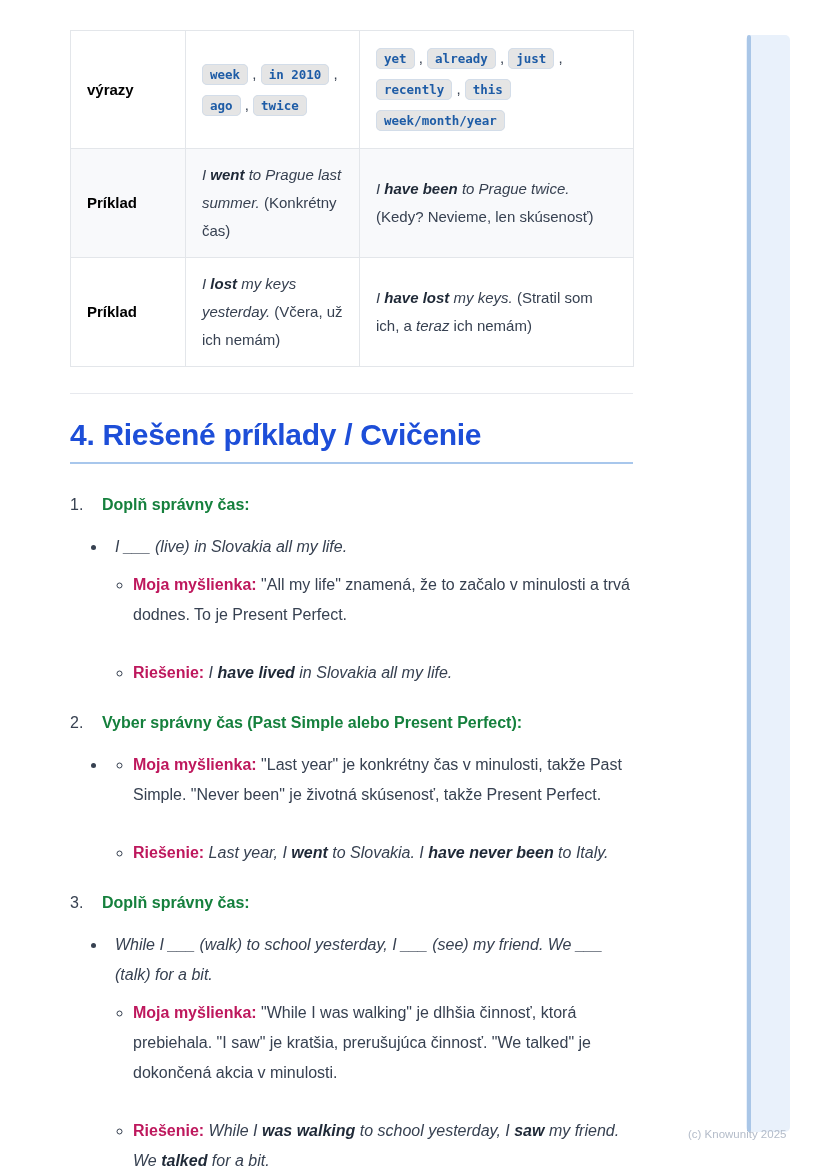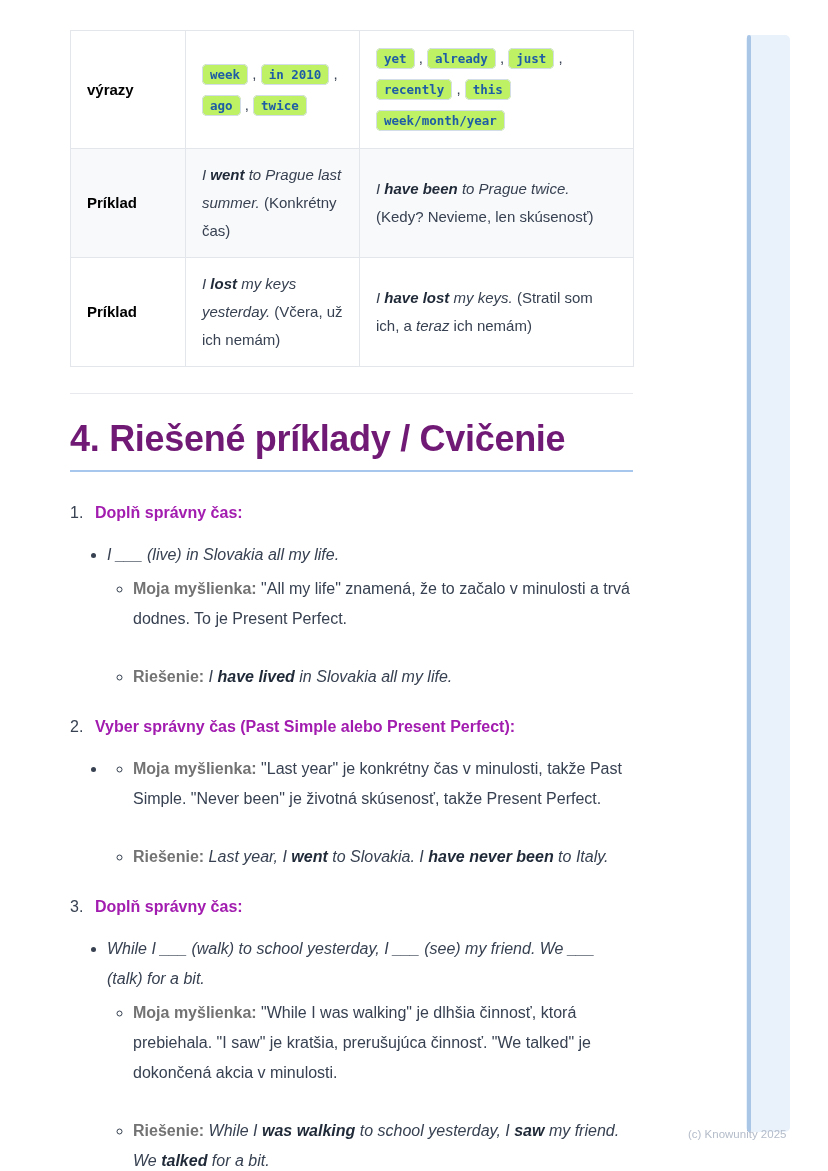--- a/index.html
+++ b/index.html
@@ -15,53 +15,53 @@
   table.gram{border-collapse:collapse;width:563px;font-size:15px;table-layout:fixed;}
   table.gram td{
     border:1px solid #e3e6ea;padding:12px 16px;line-height:28px;vertical-align:middle;
   }
   td.label-cell{font-weight:700;color:#000000;padding-left:14px;}
   tr.striped{background:#f8f9fb;}
 
   .chip{
     font-family:"DejaVu Sans Mono",monospace;
     font-size:12.5px;font-weight:700;color:#1e5ca6;
-    background:#bef264;border:1px solid #d3dde9;border-radius:5px;
+    background:#e5e5e5;border:1px solid #d3dde9;border-radius:5px;
     padding:2px 7px;
     -webkit-box-decoration-break:clone;box-decoration-break:clone;
   }
   .chip-item{line-height:30px;}
   .chip-item:not(:last-child)::after{
     content:" , ";color:#374151;font-family:"Liberation Sans",sans-serif;font-weight:400;
   }
 
   .seg-b{font-weight:700;color:#1f2937;}
   .seg-i{font-style:italic;}
 
   
   hr.rule{border:0;border-top:1px solid #e7e9ee;margin:26px 0 0;}
   h2.section-heading{
-    color:#701a75;font-size:36px;font-weight:700;letter-spacing:-0.3px;
+    color:#1d4ed8;font-size:30px;font-weight:700;letter-spacing:-0.3px;
     margin:24px 0 8px;padding-bottom:10px;border-bottom:2px solid #a8c7ec;
   }
   p.intro{margin:16px 0 0;font-size:16px;line-height:26px;}
 
   
   .exercises{margin-top:30px;}
   .exercise{display:flex;margin-bottom:24px;}
   .ex-num{width:17px;flex:none;font-size:16px;line-height:22px;}
   .ex-body{flex:1;min-width:0;}
-  .ex-title{font-weight:700;color:#a21caf;font-size:16px;line-height:22px;margin:0 8px 16px;}
+  .ex-title{font-weight:700;color:#15803d;font-size:16px;line-height:22px;margin:0 15px 16px;}
   ul.disc{list-style:disc outside;margin:0;padding-left:20px;}
   ul.disc>li{font-size:16px;line-height:30px;}
-  .sentence{margin:0;}
+  .sentence{margin:8px;}
   ul.circ{list-style:circle outside;margin:4px 0 0;padding-left:26px;}
   ul.circ>li{margin-top:28px;line-height:30px;font-size:16px;}
   ul.circ>li:first-child{margin-top:4px;}
-  .lbl{font-weight:700;color:#737373;}
+  .lbl{font-weight:700;color:#be185d;}
 
   
   .footer{
     position:absolute;left:688px;top:1128px;z-index:3;
     font-size:11.5px;color:#b4bcc9;white-space:nowrap;
   }
   .scroll-track{
     position:absolute;left:746px;top:35px;width:44px;height:1097px;z-index:2;
     background:#e9f1fb;border-radius:5px;
   }

